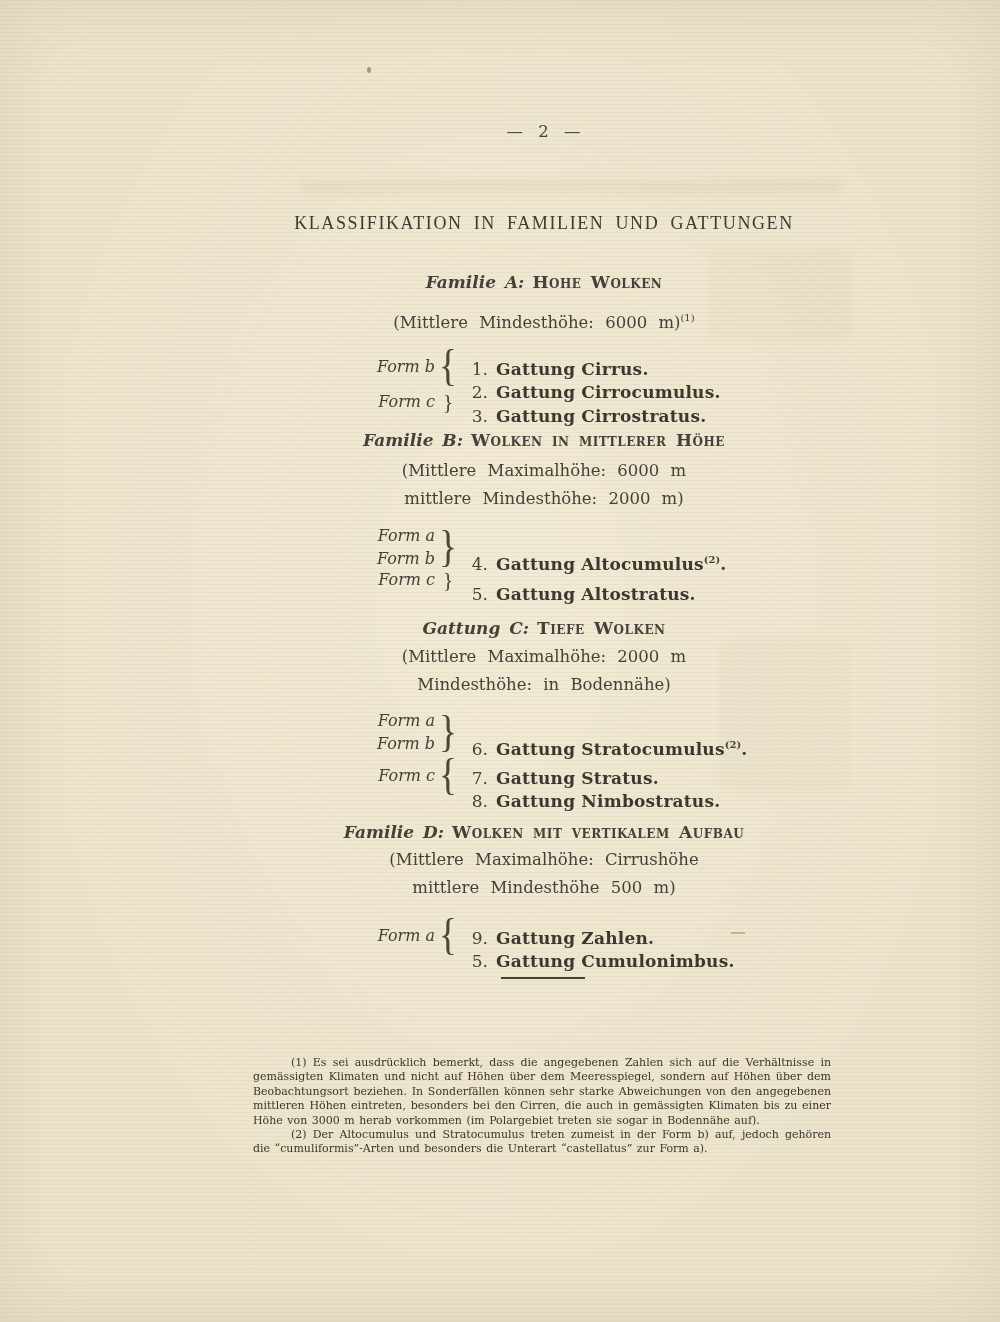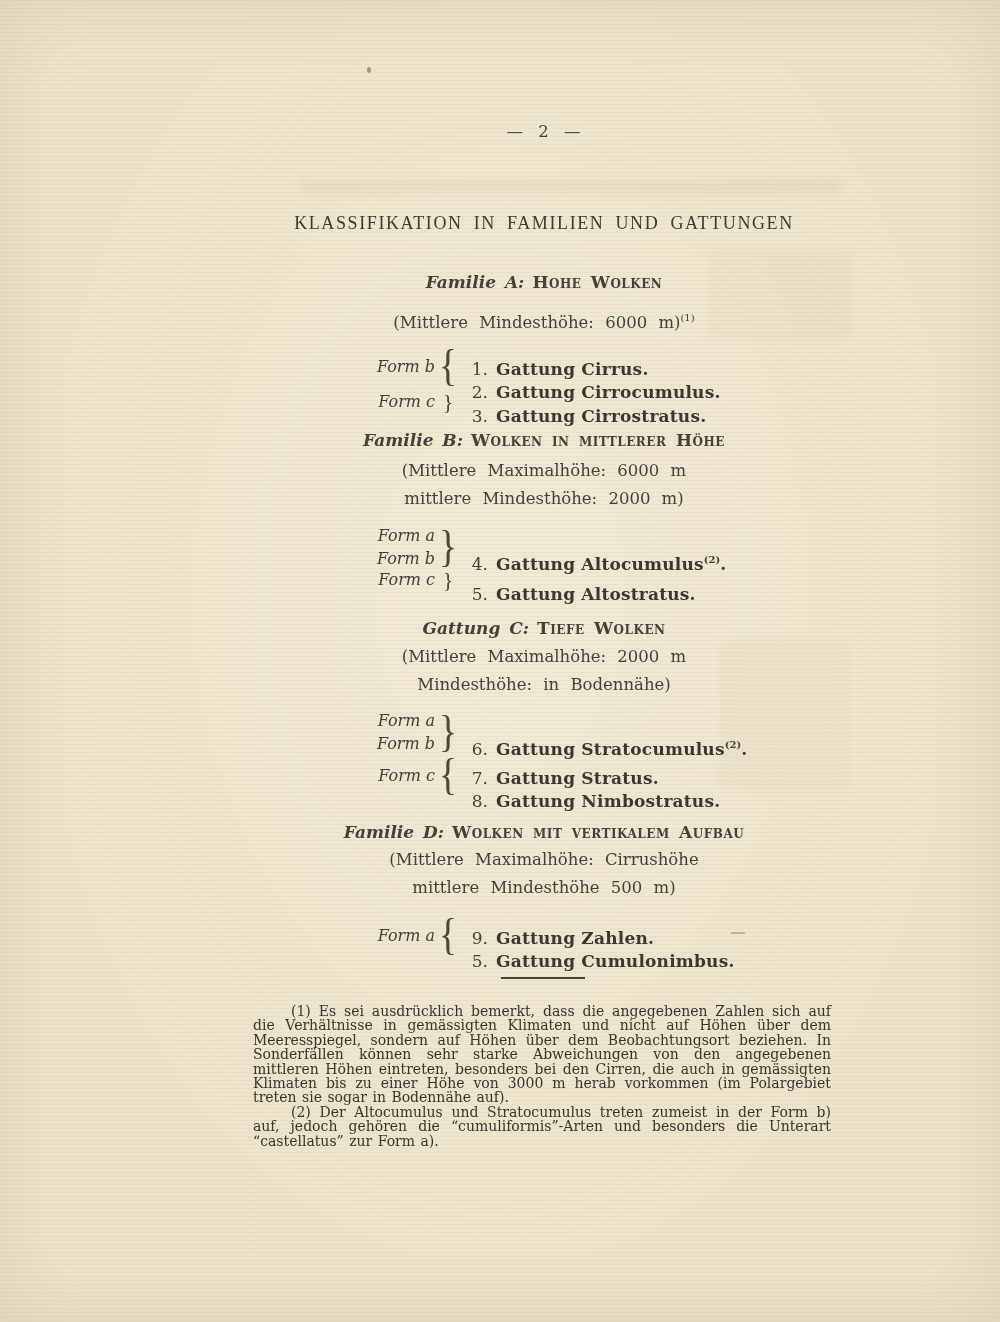--- a/index.html
+++ b/index.html
@@ -58,22 +58,22 @@
   .items { font-size: 17px; line-height: 23px; white-space: nowrap; margin-top: 30px; }
   .num { display: inline-block; min-width: 27px; text-align: right; margin-right: 8px; }
   .gat { font-weight: bold; color: #3c382f; letter-spacing: 0.2px; }
   .gat-sup { font-size: 10px; font-weight: bold; vertical-align: super; }
 
   .rule {
     position: absolute; top: 977px; left: 501px;
     width: 84px; height: 2px; background: #45413a;
   }
   .footnotes {
-    position: absolute; top: 1004px; left: 253px; width: 578px;
-    font-size: 14px; line-height: 14.4px;
+    position: absolute; top: 1056px; left: 253px; width: 578px;
+    font-size: 11px; line-height: 14.4px;
     text-align: justify; color: #38352c;
     word-spacing: 1px;
   }
   .footnotes p { margin: 0; text-indent: 38px; }
 
   .smudge {
     position: absolute; pointer-events: none;
     background: rgba(150,126,84,0.07); filter: blur(3px);
     border-radius: 4px;
   }

